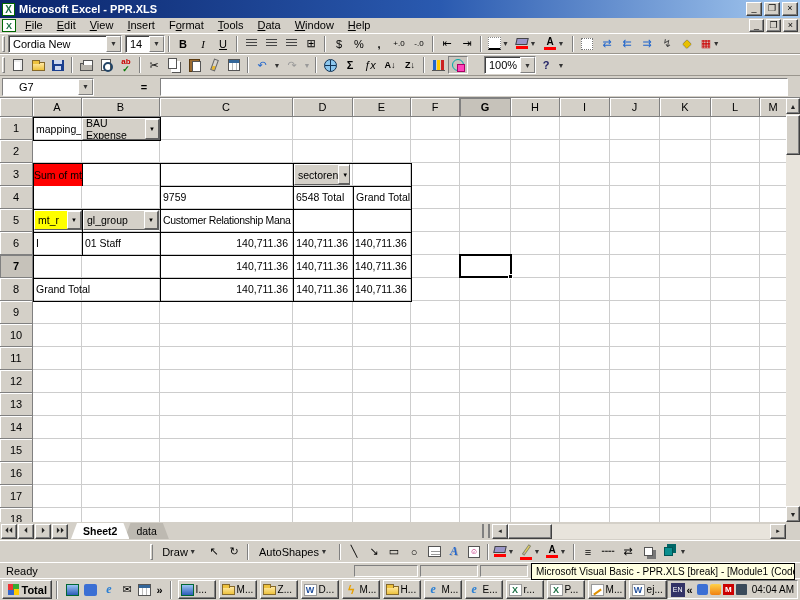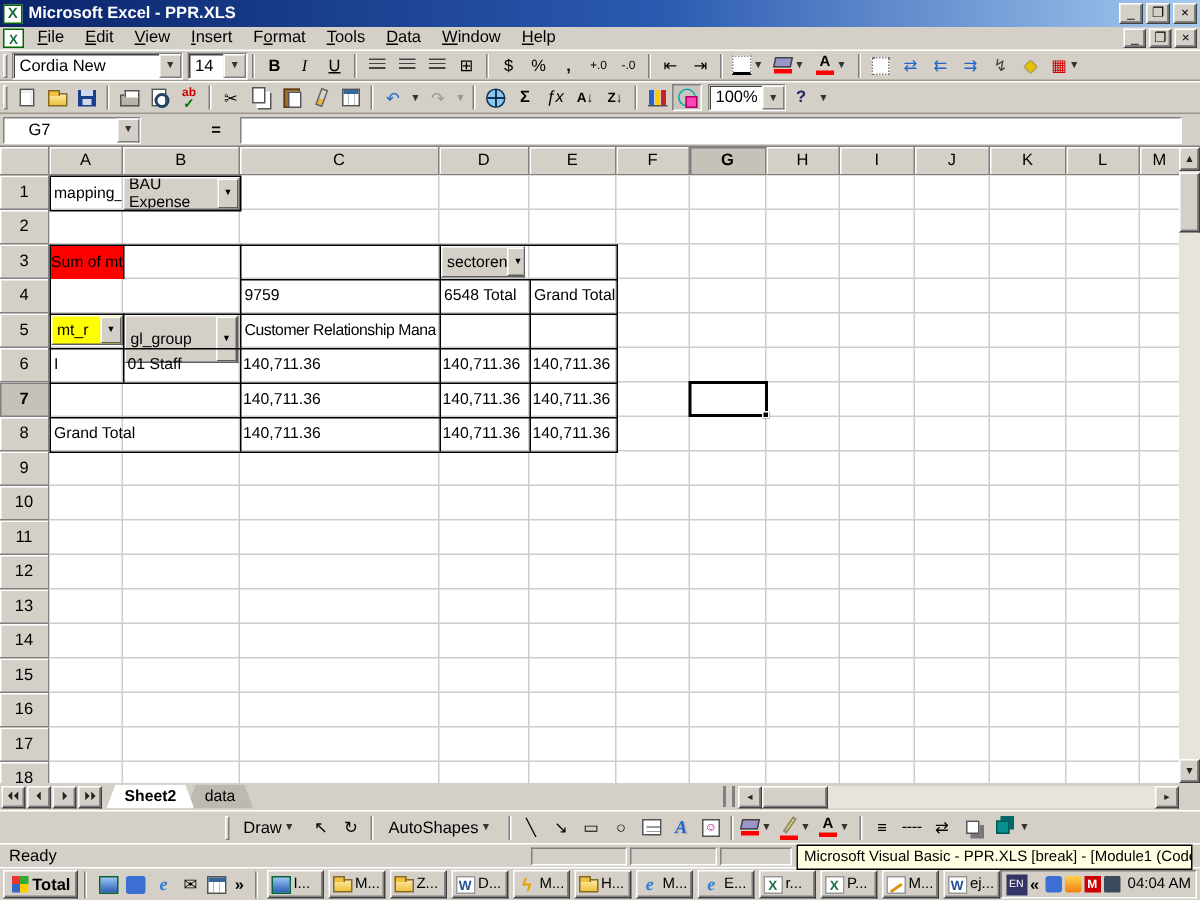--- a/index.html
+++ b/index.html
@@ -63,21 +63,21 @@
 .colhdr,.corner{background:#d4d0c8;border-right:1px solid #808080;border-bottom:1px solid #808080;box-shadow:inset 1px 1px 0 #fff;display:flex;align-items:center;justify-content:center;flex:none;height:19px}
 .rowhdr{background:#d4d0c8;border-right:1px solid #808080;border-bottom:1px solid #808080;box-shadow:inset 1px 1px 0 #fff;display:flex;align-items:center;justify-content:center;height:23px;flex:none}
 .hdr-active{background:#c6c2ba;font-weight:bold;box-shadow:inset 1px 1px 0 #808080}
 #cols{left:33px;top:0;width:753px;height:19px;display:flex;overflow:hidden}
 #rows{left:0;top:19px;width:33px;height:405px;display:flex;flex-direction:column;overflow:hidden}
 #gridbg{left:33px;top:19px;width:753px;height:405px;background:#fff;overflow:hidden}
 .vline{position:absolute;width:1px;background:#cdcdcd;top:0}
 .hline{position:absolute;height:1px;background:#cdcdcd;left:0}
 .pl{position:absolute;background:#000}
 .cellv{position:absolute;font-size:10.5px;line-height:22px;white-space:nowrap;overflow:hidden}
-.num{padding-right:3px}
+.num{text-align:right;padding-right:3px}
 .fieldbtn{position:absolute;background:#d4d0c8;border:1px solid;border-color:#fff #606060 #606060 #fff;font-size:10.5px;display:flex;align-items:center;padding-left:3px;overflow:hidden}
 .fda{margin-left:auto;width:14px;align-self:stretch;background:#d4d0c8;border:1px solid;border-color:#fff #606060 #606060 #fff;display:flex;align-items:center;justify-content:center;font-size:6px;flex:none}
 .sel{position:absolute;border:2px solid #000}
 .handle{position:absolute;right:-3px;bottom:-3px;width:5px;height:5px;background:#000;border:1px solid #fff}
 
 .sbtn{background:#d4d0c8;border:1px solid;border-color:#fff #404040 #404040 #fff;box-shadow:inset -1px -1px 0 #808080;display:flex;align-items:center;justify-content:center;font-size:7px;color:#222}
 .vtrack{left:786px;top:0;width:14px;height:424px;background:#e8e4dc}
 .htrack{background:#e8e4dc}
 .thumb{background:#d4d0c8;border:1px solid;border-color:#fff #404040 #404040 #fff;box-shadow:inset -1px -1px 0 #808080}
 
@@ -261,21 +261,21 @@
   <div class="tb" style="font-style:italic">ƒx</div>
   <div class="tb" style="font-size:9px;font-weight:bold">A↓</div>
   <div class="tb" style="font-size:9px;font-weight:bold">Z↓</div>
   <div class="sep"></div>
   <div class="tb">
       <span class="mchart"></span>
     </div>
   <div class="tb pressed">
       <span class="mdrawi"></span>
     </div>
-  <div class="combo" style="width:52px;margin-left:4px">
+  <div class="combo" style="width:52px;margin-left:16px">
     <span>100%</span>
     <span class="dd">▼</span>
   </div>
   <div class="tb" style="font-weight:bold;color:#226">?</div>
   <div class="ddm">▼</div>
 </div>
 
 <div class="a fbar">
   <div class="namebox">
     <span>G7</span>
@@ -370,21 +370,21 @@
     <span class="fda">▼</span>
   </div>
   <div class="cellv" style="left:163px;top:88px;width:126px">9759</div>
   <div class="cellv" style="left:296px;top:88px;width:55px">6548 Total</div>
   <div class="cellv" style="left:356px;top:88px;width:54px">Grand Total</div>
 
   <div class="fieldbtn" style="left:34px;top:112px;width:48px;height:20px;background:#ffff00">
     <span>mt_r</span>
     <span class="fda">▼</span>
   </div>
-  <div class="fieldbtn" style="left:83px;top:112px;width:76px;height:32px">
+  <div class="fieldbtn" style="left:83px;top:112px;width:76px;height:20px">
     <span>gl_group</span>
     <span class="fda">▼</span>
   </div>
   <div class="cellv" style="left:163px;top:111px;width:128px;letter-spacing:-0.3px">Customer Relationship Manag</div>
 
   <div class="cellv" style="left:36px;top:134px;width:44px">I</div>
   <div class="cellv" style="left:85px;top:134px;width:72px">01 Staff</div>
   <div class="cellv num" style="left:162px;top:134px;width:129px">140,711.36</div>
   <div class="cellv num" style="left:295px;top:134px;width:56px">140,711.36</div>
   <div class="cellv num" style="left:355px;top:134px;width:54px">140,711.36</div>

